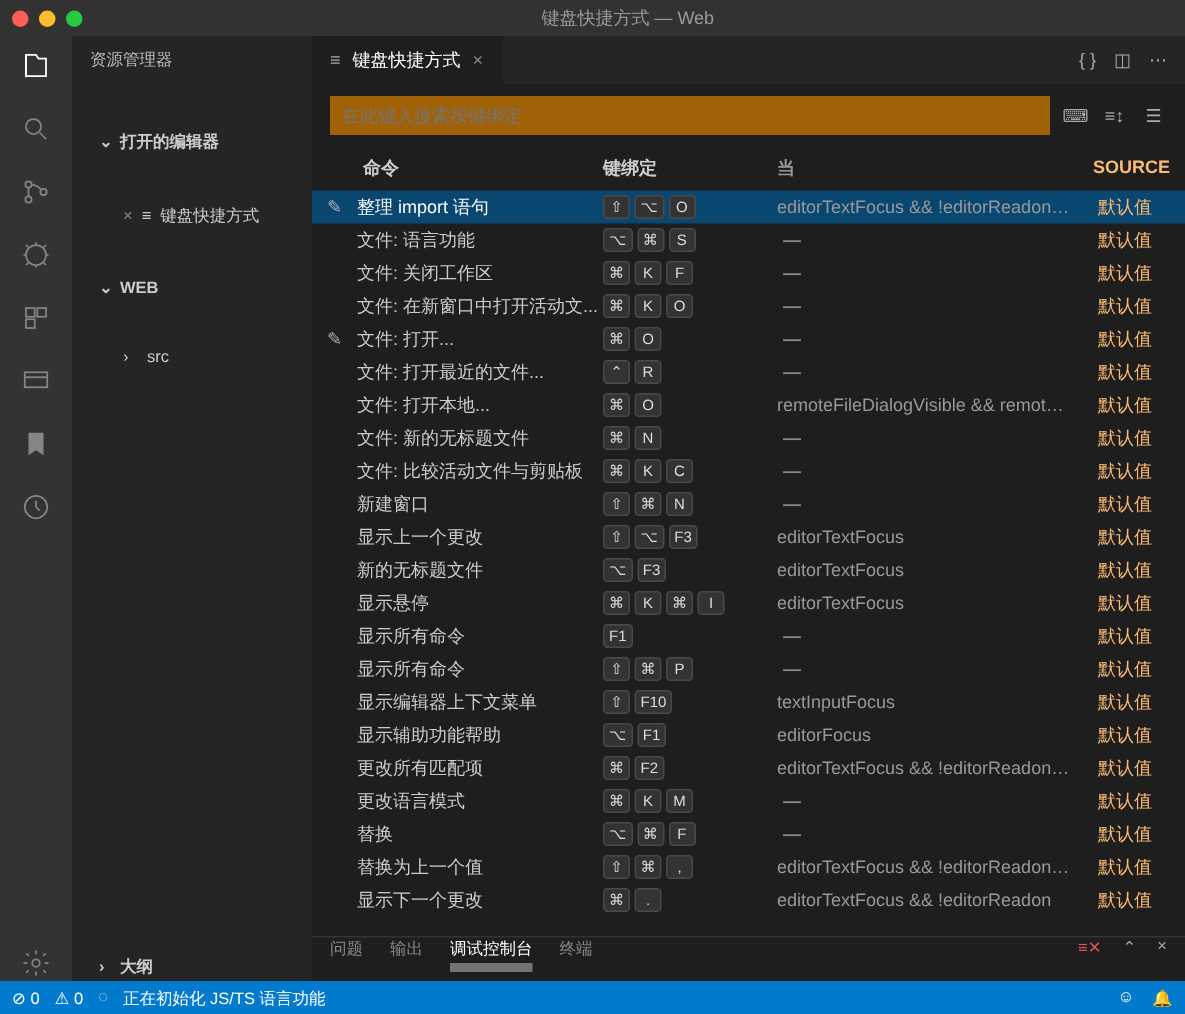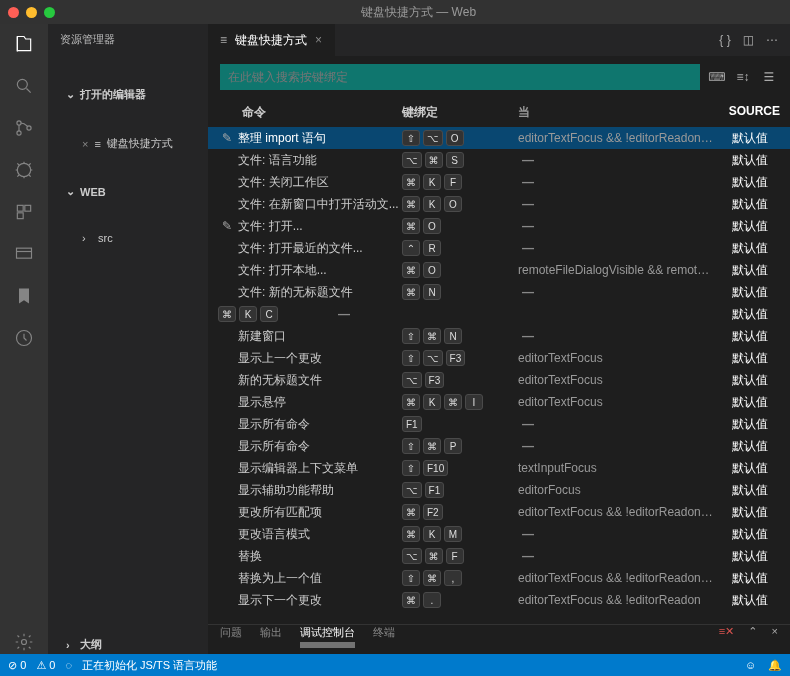--- a/index.html
+++ b/index.html
@@ -21,31 +21,31 @@
 .sb-item { padding: 2px 4px 2px 34px; display: flex; align-items: center; gap: 6px; }
 .sb-bottom { margin-top: auto; }
 .chev { width: 10px; display: inline-block; }
 .closex { color: #888; }
 .editor { flex: 1; background: #1e1e1e; display: flex; flex-direction: column; overflow: hidden; }
 .tabs { height: 32px; background: #252526; display: flex; align-items: stretch; }
 .tab { display: flex; align-items: center; padding: 0 12px; gap: 8px; background: #1e1e1e; color: #fff; font-size: 12px; border-right: 1px solid #1e1e1e; }
 .tab .tico { color: #aaa; }
 .editor-actions { margin-left: auto; display: flex; align-items: center; gap: 12px; padding: 0 12px; color: #aaa; }
 .search { padding: 8px 12px; background: #1e1e1e; display: flex; align-items: center; gap: 8px; }
-.search input { flex: 1; background: #0f766e; border: none; color: #ccc; padding: 6px 8px; outline: none; font-size: 12px; }
+.search input { flex: 1; background: #a16207; border: none; color: #ccc; padding: 6px 8px; outline: none; font-size: 12px; }
 .search .sico { color: #aaa; width: 18px; text-align: center; cursor: pointer; }
 .header-row { display: flex; padding: 6px 10px; color: #ccc; font-size: 12px; font-weight: 600; background: #1e1e1e; }
 .list { flex: 1; overflow-y: auto; }
 .row { display: flex; align-items: center; padding: 1px 10px; height: 22px; color: #ccc; }
 .row.sel { background: #094771; color: #fff; }
-.c-cmd { flex: 0 0 184px; display: flex; align-items: center; gap: 6px; overflow: hidden; white-space: nowrap; text-overflow: ellipsis; text-align: right; }
+.c-cmd { flex: 0 0 184px; display: flex; align-items: center; gap: 6px; overflow: hidden; white-space: nowrap; text-overflow: ellipsis; }
 .c-key { flex: 0 0 110px; display: flex; gap: 3px; }
 .key { background: #333; border: 1px solid #4a4a4a; border-radius: 3px; min-width: 18px; height: 16px; font-size: 10px; display: inline-flex; align-items: center; justify-content: center; padding: 0 3px; color: #ddd; }
 .c-when { flex: 1; overflow: hidden; white-space: nowrap; text-overflow: ellipsis; color: #999; padding: 0 6px; }
-.c-src { flex: 0 0 48px; color: #ffffff; }
+.c-src { flex: 0 0 48px; color: #fdba74; }
 .dash { color: #888; font-weight: bold; padding-left: 4px; }
 .pencil { color: #aaa; width: 14px; }
 .panel { height: 30px; background: #1e1e1e; border-top: 1px solid #333; display: flex; align-items: flex-start; padding: 0 12px; gap: 18px; font-size: 11px; }
 .panel .ptab { color: #888; cursor: pointer; }
 .panel .ptab.active { color: #fff; border-bottom: 6px solid #737373; padding-bottom: 2px; }
 .panel .pright { margin-left: auto; display: flex; gap: 14px; color: #aaa; }
 .status { height: 22px; background: #007acc; display: flex; align-items: center; padding: 0 8px; gap: 10px; color: #fff; font-size: 11px; }
 .status .sright { margin-left: auto; display: flex; gap: 12px; }
 svg { width: 20px; height: 20px; fill: none; stroke: currentColor; stroke-width: 1.4; }
 .list::-webkit-scrollbar{width:10px}.list::-webkit-scrollbar-thumb{background:#424242}
@@ -273,20 +273,24 @@
             <span>文件: 新的无标题文件</span>
           </div>
           <div class="c-key">
             <span class="key">⌘</span>
             <span class="key">N</span>
           </div>
           <div class="c-when"><span class="dash">—</span></div>
           <div class="c-src">默认值</div>
         </div>
         <div class="row">
+          <div class="c-cmd">
+            <span class="pencil"></span>
+            <span>文件: 比较活动文件与剪贴板</span>
+          </div>
           <div class="c-key">
             <span class="key">⌘</span>
             <span class="key">K</span>
             <span class="key">C</span>
           </div>
           <div class="c-when"><span class="dash">—</span></div>
           <div class="c-src">默认值</div>
         </div>
         <div class="row">
           <div class="c-cmd">

